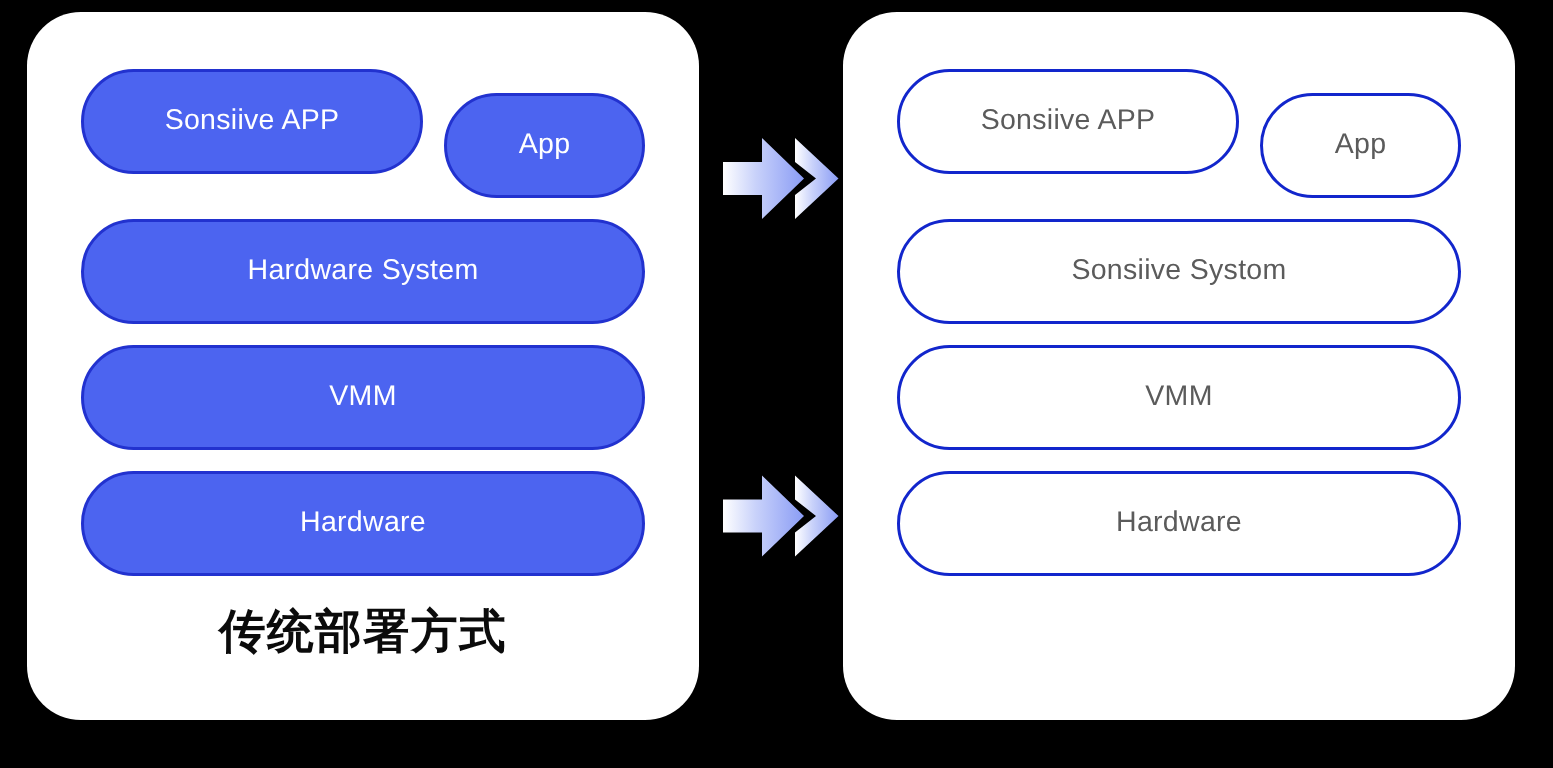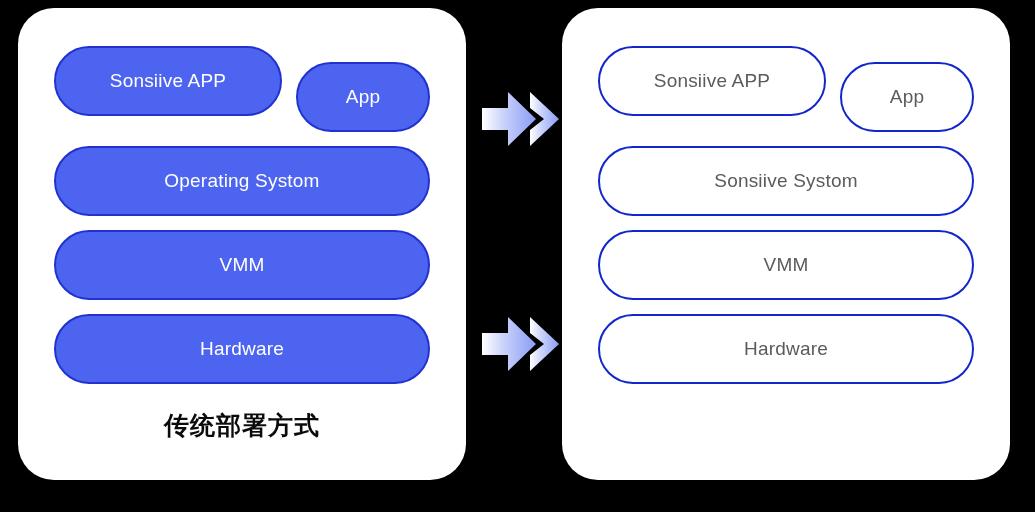--- a/index.html
+++ b/index.html
@@ -80,21 +80,21 @@
     font-weight: 400;
   }
 
   
   .caption {
     position: absolute;
     left: 0;
     right: 0;
     bottom: 38px;
     text-align: center;
-    font-size: 25px;
+    font-size: 31px;
     font-weight: bold;
     color: #0b0b0b;
     letter-spacing: 1px;
   }
 
   
   .arrow {
     position: absolute;
     width: 80px;
     height: 58px;
@@ -108,21 +108,21 @@
 <div class="stage">
 
   <div class="card card-left">
     <div class="stack">
 
       <div class="row-split">
         <div class="pill pill-solid wide">Sonsiive APP</div>
         <div class="pill pill-solid app">App</div>
       </div>
 
-      <div class="pill pill-solid full">Operating Systom</div>
+      <div class="pill pill-solid full">Hardware System</div>
 
       <div class="pill pill-solid full">VMM</div>
 
       <div class="pill pill-solid full">Hardware</div>
     </div>
 
     <div class="caption">传统部署方式</div>
   </div>
 
   <div class="arrow arrow-top">

